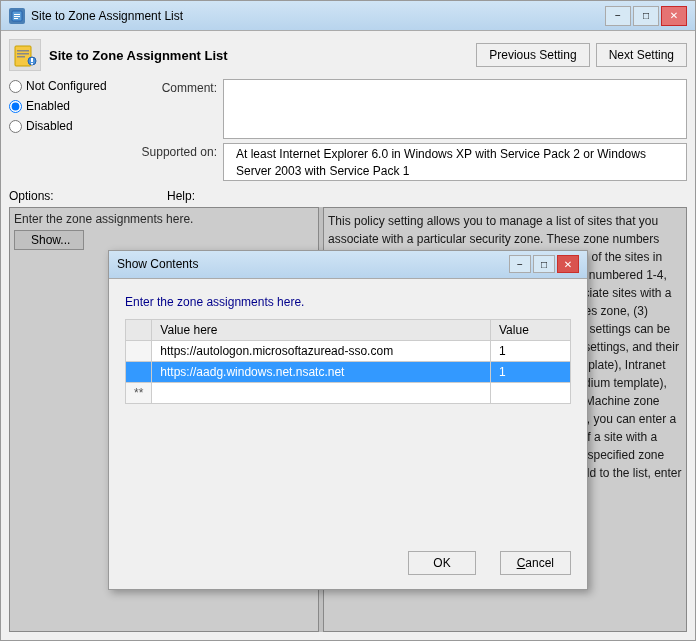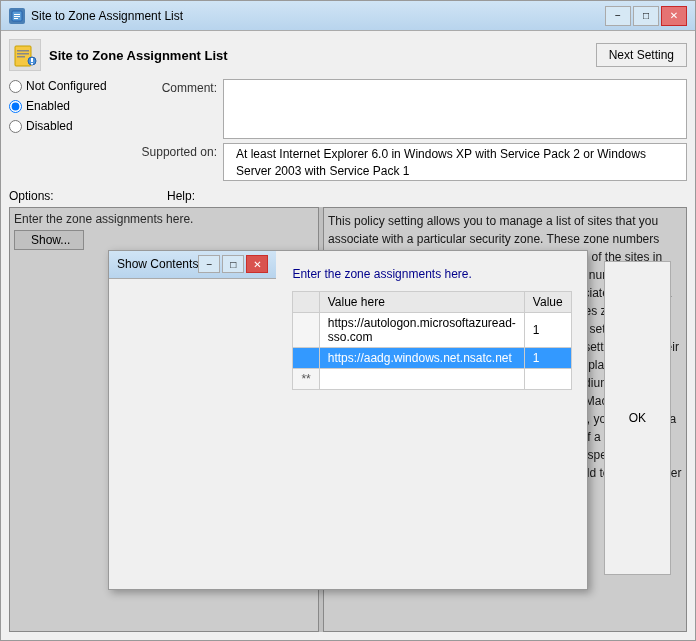--- a/index.html
+++ b/index.html
@@ -265,21 +265,21 @@
       justify-content: center;
     }
 
     
     .dialog {
       background: #f0f0f0;
       border: 1px solid #999;
       width: 480px;
       min-height: 340px;
       display: flex;
-      flex-direction: row;
+      flex-direction: column;
       box-shadow: 3px 3px 8px rgba(0,0,0,0.3);
     }
     .dialog-title-bar {
       background: linear-gradient(to bottom, #d0e4f5, #b8d4ed);
       height: 28px;
       display: flex;
       align-items: center;
       justify-content: space-between;
       padding: 0 8px;
       border-bottom: 1px solid #aaa;
@@ -409,20 +409,21 @@
           <rect x="4" y="7" width="12" height="1.5" fill="#888"></rect>
           <rect x="4" y="10" width="12" height="1.5" fill="#888"></rect>
           <rect x="4" y="13" width="8" height="1.5" fill="#888"></rect>
           <circle cx="19" cy="18" r="4" fill="#4a90d9" stroke="#2563ae" stroke-width="1"></circle>
           <rect x="18" y="15" width="2" height="4" fill="white"></rect>
           <rect x="18" y="20" width="2" height="1.5" fill="white"></rect>
         </svg>
       </div>
       <span class="header-title">Site to Zone Assignment List</span>
       <div class="nav-buttons">
+        <button class="nav-btn">Previous Setting</button>
         <button class="nav-btn">Next Setting</button>
       </div>
     </div>
 
     <div class="config-section">
 
       <div class="radio-group">
         <label class="radio-item">
           <input type="radio" class="radio-input" name="config" style="">
           <span>Not Configured</span>

